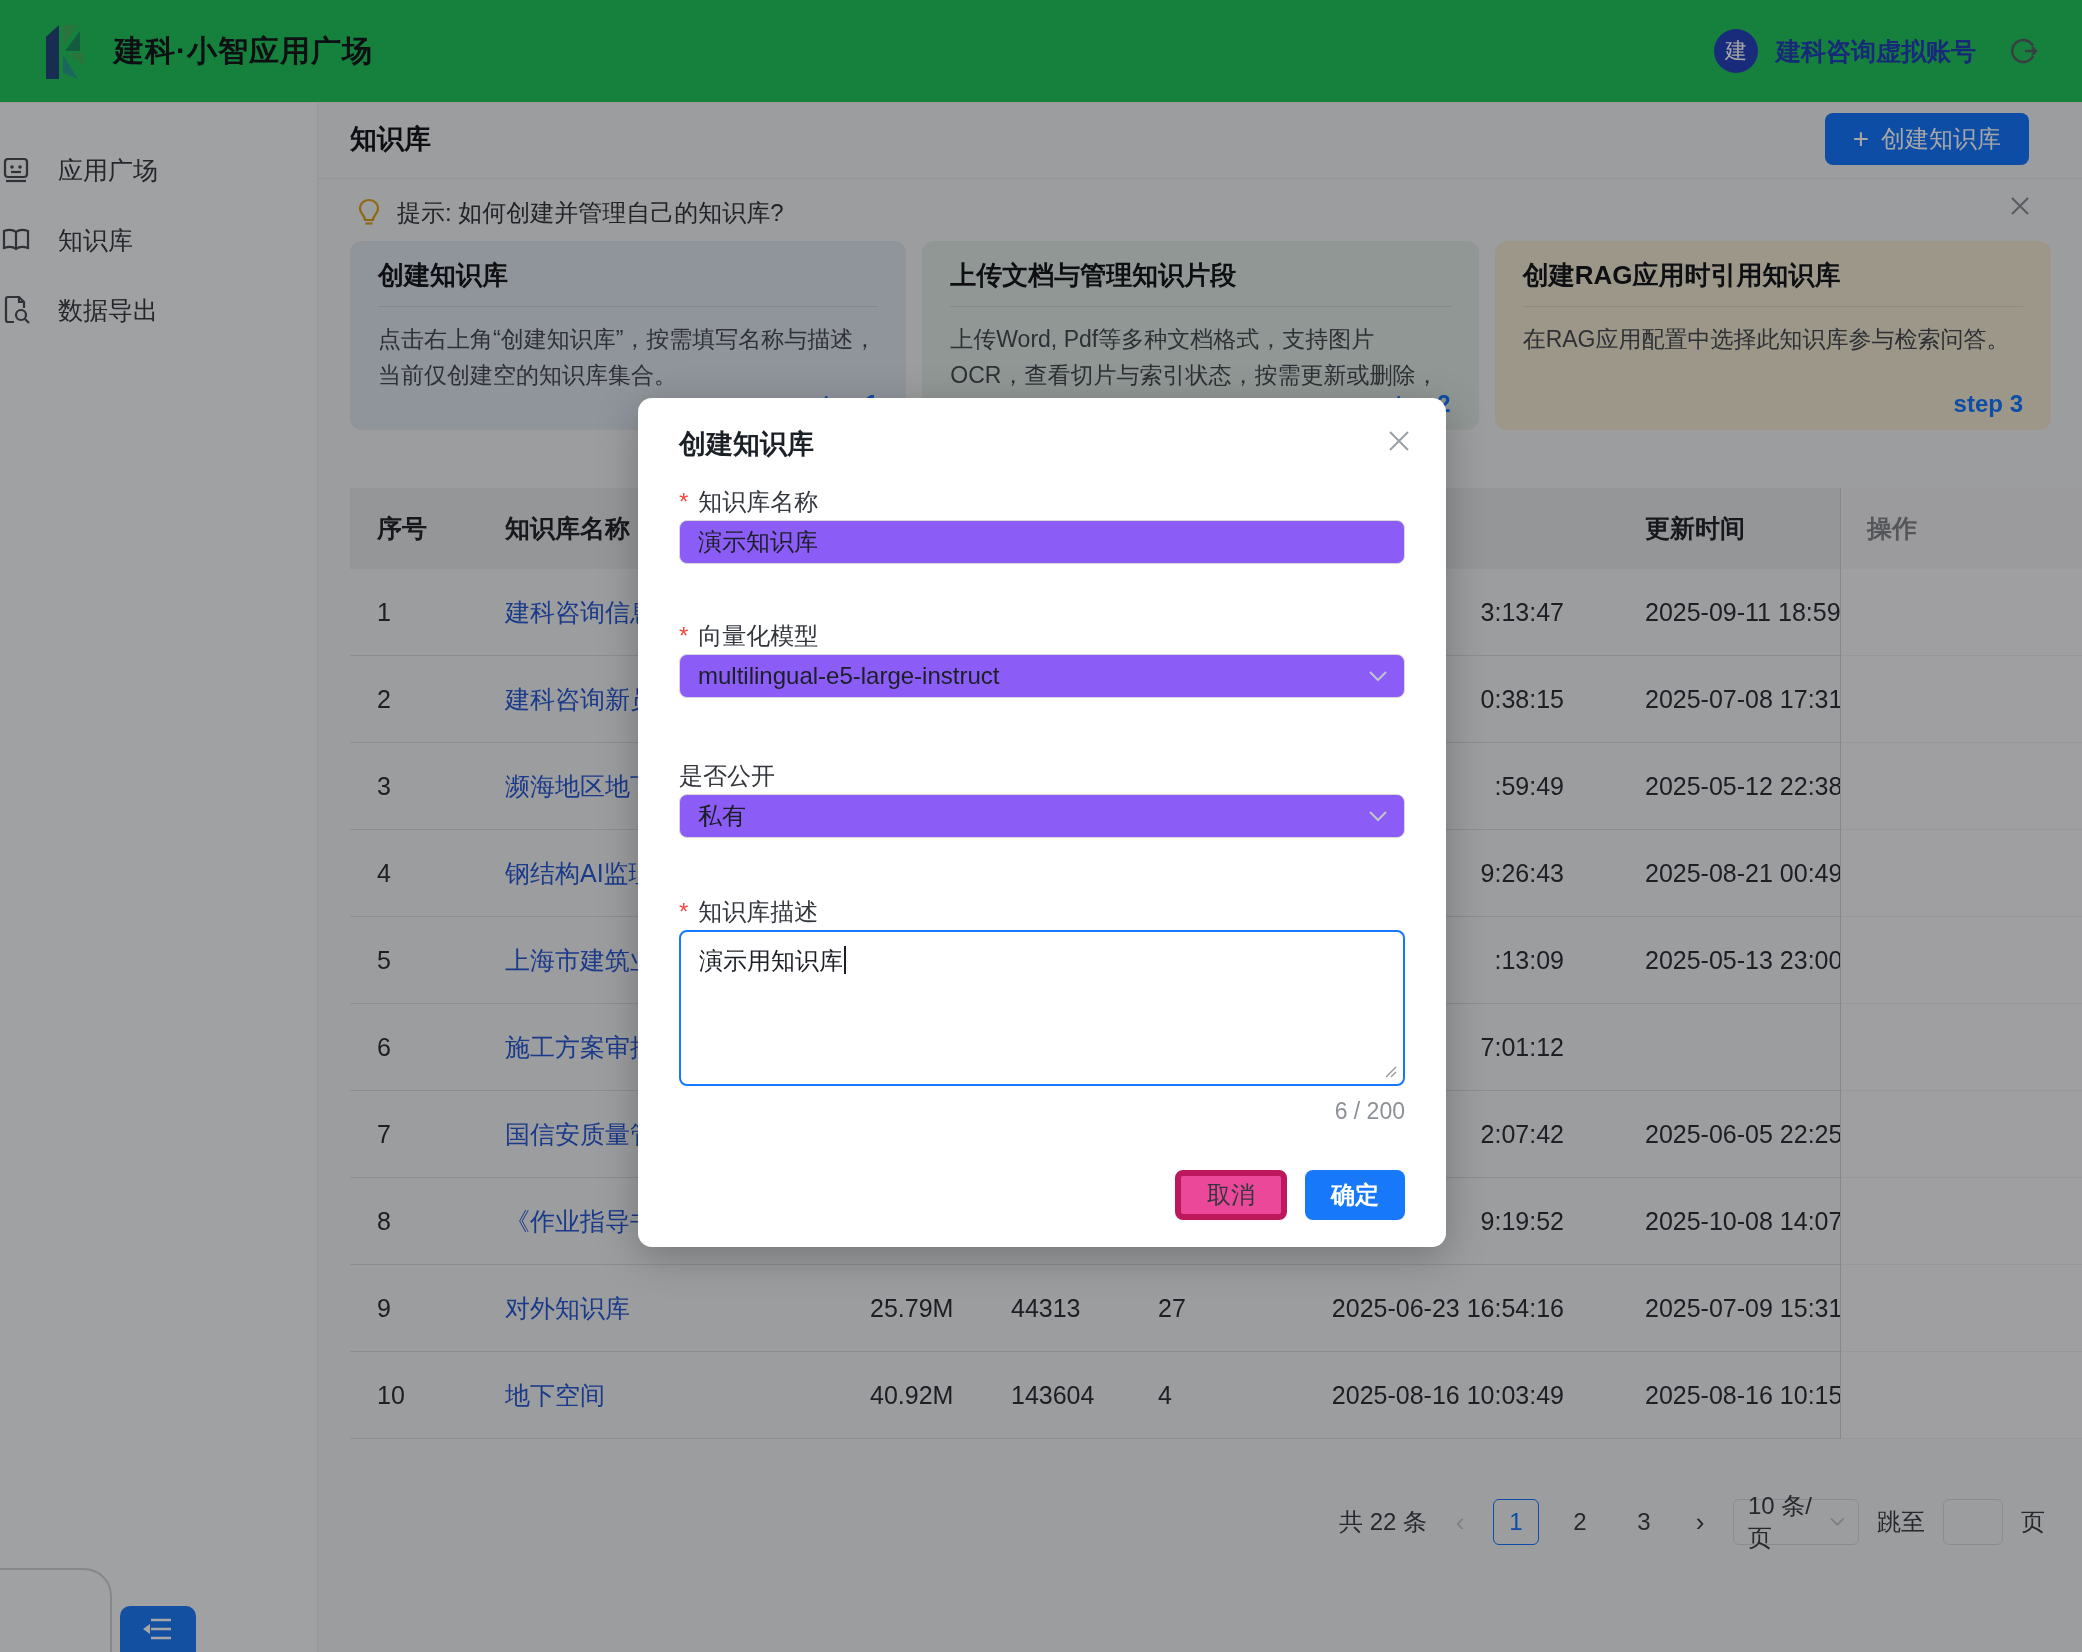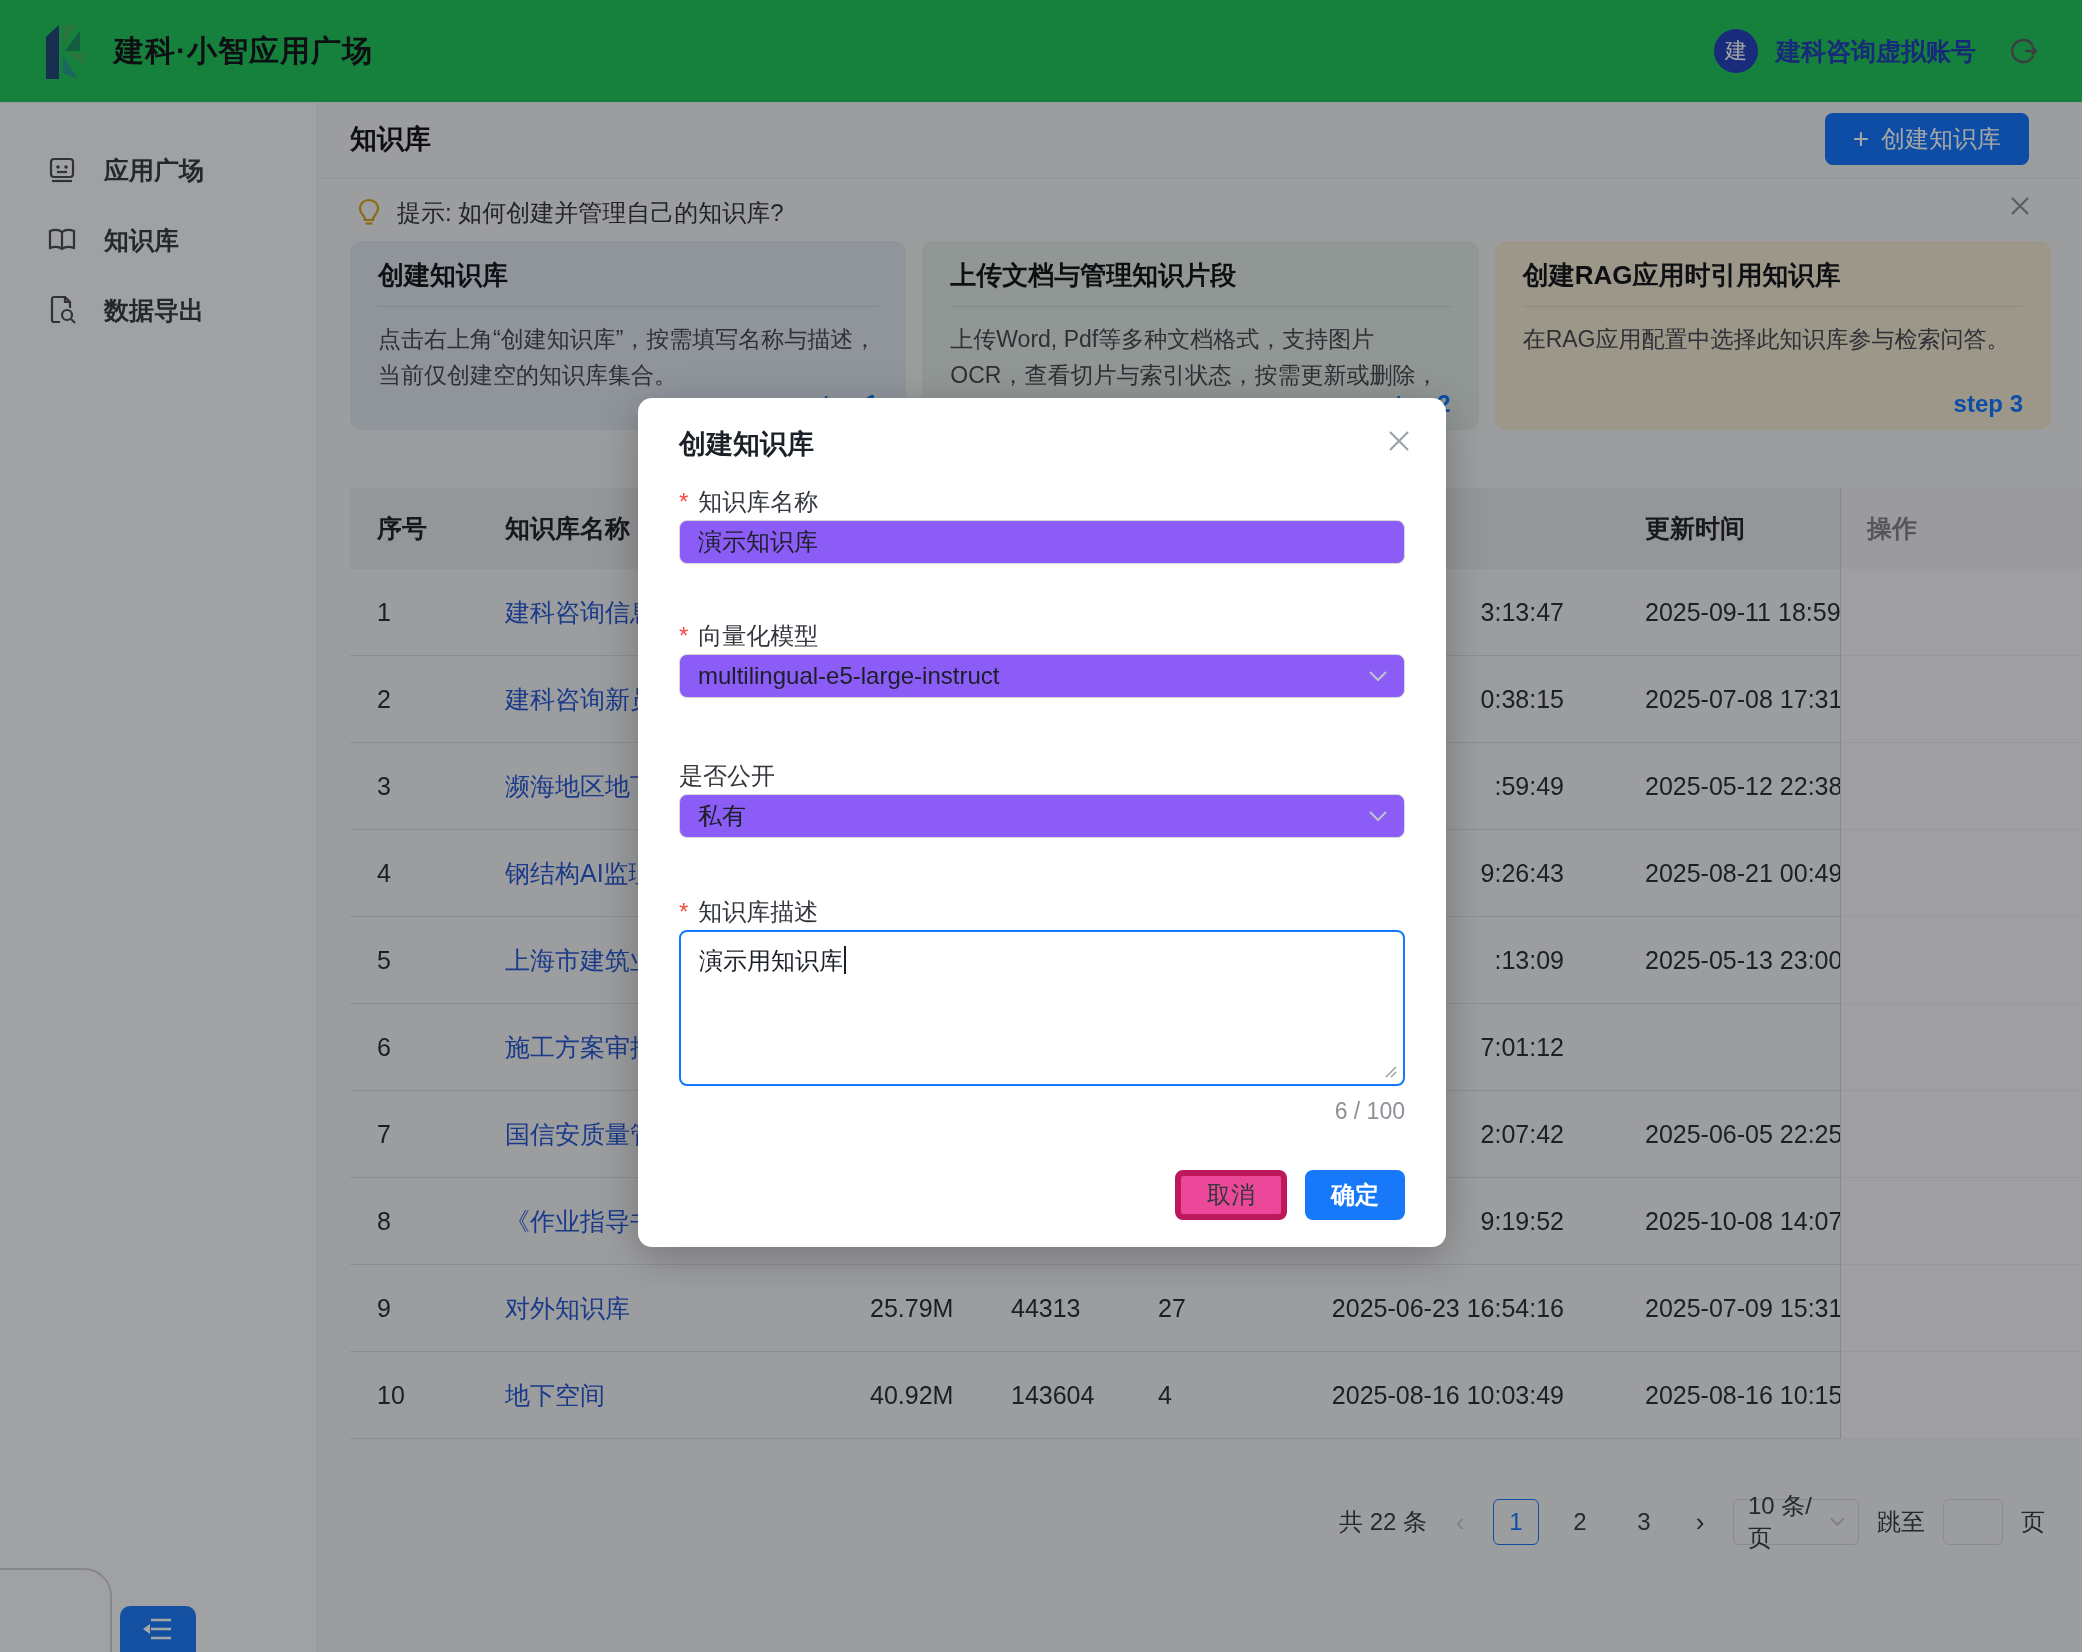--- a/index.html
+++ b/index.html
@@ -23,22 +23,22 @@
     display:flex; align-items:center; justify-content:center; font-size:22px;
   }
   .user-name { font-size:25px; color:#2440bb; font-weight:bold; }
   .logout { margin-left:14px; cursor:pointer; }
 
   
   .sidebar {
     position:absolute; top:103px; left:0; bottom:0; width:318px;
     background:#f6f7f9; border-right:1px solid #e7e8ea; z-index:2;
   }
-  .side-item { height:70px; display:flex; align-items:center; padding-left:46px; gap:26px;
-    font-size:25px; color:#383c42; cursor:pointer;font-weight:bold; }
+  .side-item { height:70px; display:flex; align-items:center; gap:26px;
+    font-size:25px; color:#383c42; cursor:pointer; }
   .side-item svg { flex:0 0 auto; }
   .corner-ghost { position:absolute; left:-30px; bottom:-36px; width:142px; height:120px;
     border:2px solid #cdd0d5; border-radius:0 28px 0 0; }
   .collapse-btn {
     position:absolute; left:120px; bottom:0; width:76px; height:46px;
     background:#1f7cf8; border-radius:10px 10px 0 0;
     display:flex; align-items:center; justify-content:center; cursor:pointer;
   }
 
   
@@ -379,19 +379,19 @@
 
   <div class="f-label l4 req">
       <span>知识库描述</span>
     </div>
   <div class="f-textarea">
     <span>演示用知识库</span><span class="caret"></span>
     <svg class="resize-handle" width="14" height="14" viewBox="0 0 14 14">
       <path d="M12 2 L2 12 M12 7 L7 12" stroke="#999" stroke-width="1.4"></path>
     </svg>
   </div>
-  <div class="counter">6 / 100</div>
+  <div class="counter">6 / 200</div>
 
   <div class="modal-btns">
     <button class="btn btn-cancel">取消</button>
     <button class="btn btn-ok">确定</button>
   </div>
 </div>
 
 </body></html>

